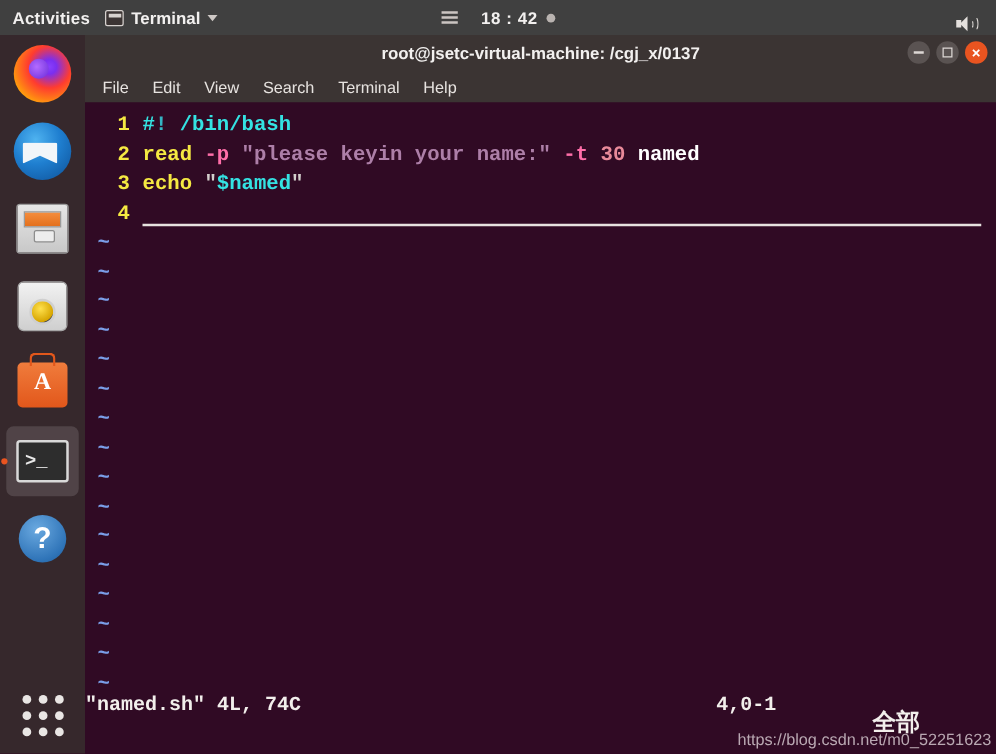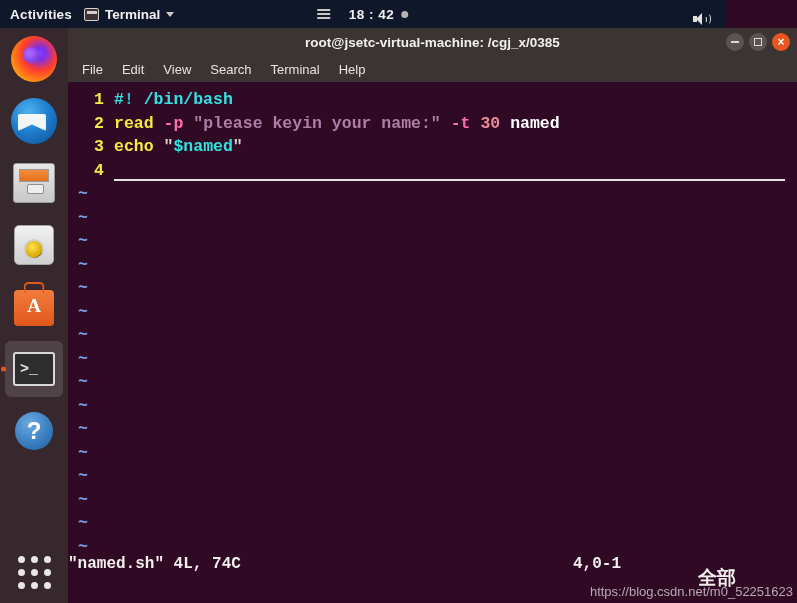--- a/index.html
+++ b/index.html
@@ -6,22 +6,22 @@
   html, body {
     width: 797px; height: 603px;
     overflow: hidden;
     background: #300a24;
     font-family: "Liberation Sans", sans-serif;
   }
   #root { position: relative; width: 797px; height: 603px; }
 
   
   #top-panel {
-    position: absolute; left: 0; top: 0; width: 725px; height: 28px;
-    background: #0f172a;
+    position: absolute; left: 0; top: 0; width: 797px; height: 28px;
+    background: #404040;
     display: flex; align-items: center;
     color: #e8e4e1; font-size: 13px;
   }
   .panel-left { display: flex; align-items: center; gap: 12px; padding-left: 10px; }
   .activities { color: #f2f0ef; font-size: 13.5px; font-weight: 600; letter-spacing: .2px; }
   .panel-app { display: flex; align-items: center; gap: 6px; }
   .term-mini {
     width: 15px; height: 13px; border: 1.6px solid #d6d1ce; border-radius: 2px;
     background: #3b3433; position: relative;
   }
@@ -346,21 +346,21 @@
           <i></i>
           <i></i>
           <i></i>
       </div>
     </div>
   </div>
 
   <div id="term-window">
 
     <div id="titlebar">
-      <div id="title-text">root@jsetc-virtual-machine: /cgj_x/0385</div>
+      <div id="title-text">root@jsetc-virtual-machine: /cgj_x/0137</div>
       <div id="win-btns">
         <div class="wb">
             <span class="bar"></span>
           </div>
         <div class="wb">
             <span class="sq"></span>
           </div>
         <div class="wb close">×</div>
       </div>
     </div>

